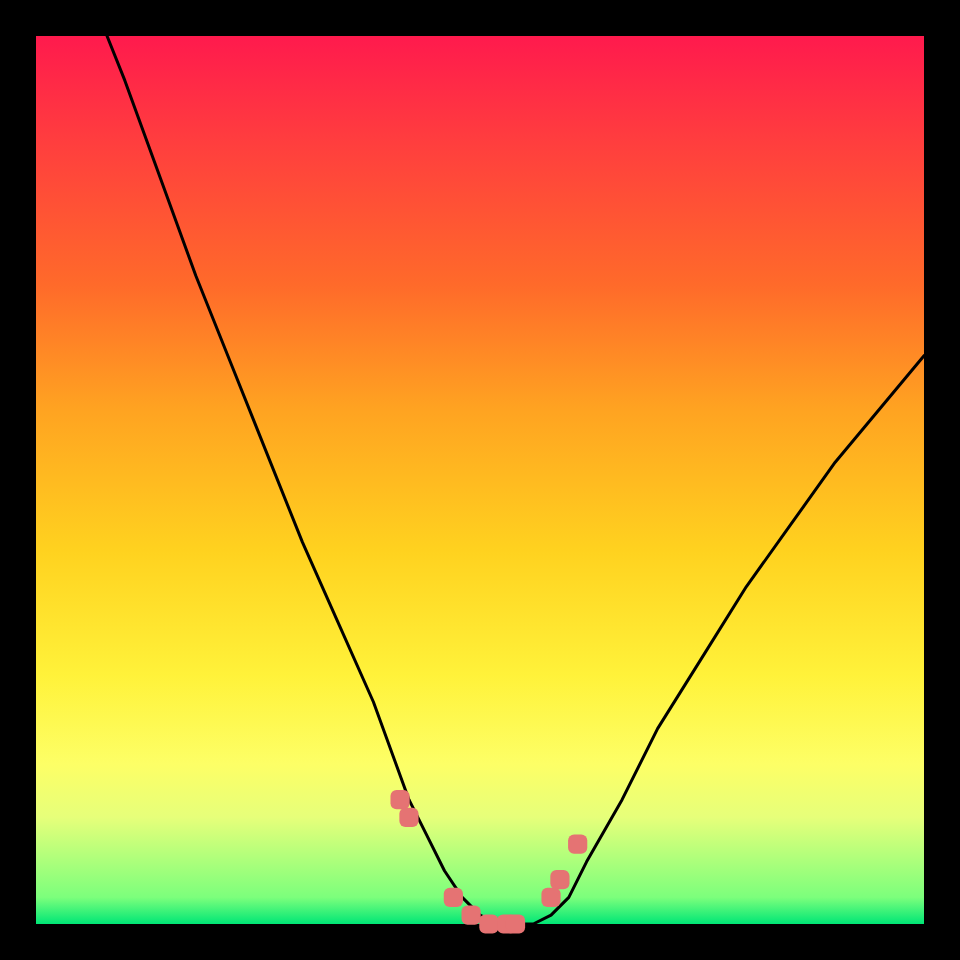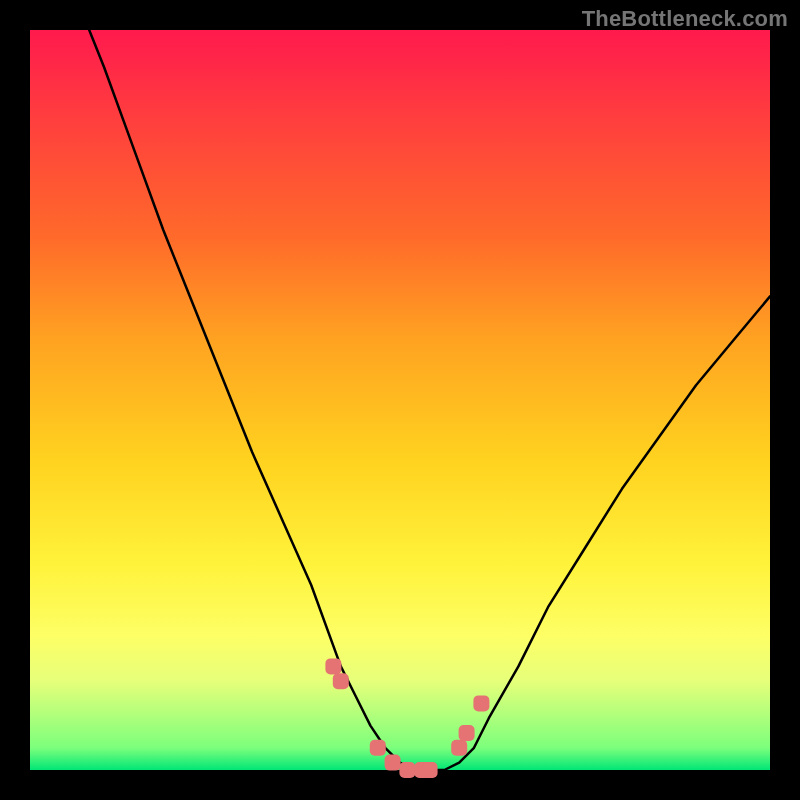--- a/index.html
+++ b/index.html
@@ -72,14 +72,13 @@
         <rect x="354.6" y="724.6" width="16" height="16" rx="5" ry="5" fill="#e57373"></rect>
         <rect x="369.4" y="732.0" width="16" height="16" rx="5" ry="5" fill="#e57373"></rect>
         <rect x="384.2" y="732.0" width="16" height="16" rx="5" ry="5" fill="#e57373"></rect>
         <rect x="391.6" y="732.0" width="16" height="16" rx="5" ry="5" fill="#e57373"></rect>
         <rect x="421.2" y="709.8" width="16" height="16" rx="5" ry="5" fill="#e57373"></rect>
         <rect x="428.6" y="695.0" width="16" height="16" rx="5" ry="5" fill="#e57373"></rect>
         <rect x="443.4" y="665.4" width="16" height="16" rx="5" ry="5" fill="#e57373"></rect>
       </g>
   </svg>
 
-  <div class="watermark">TheBottleneck.com</div>
 </div>
 
 </body></html>

